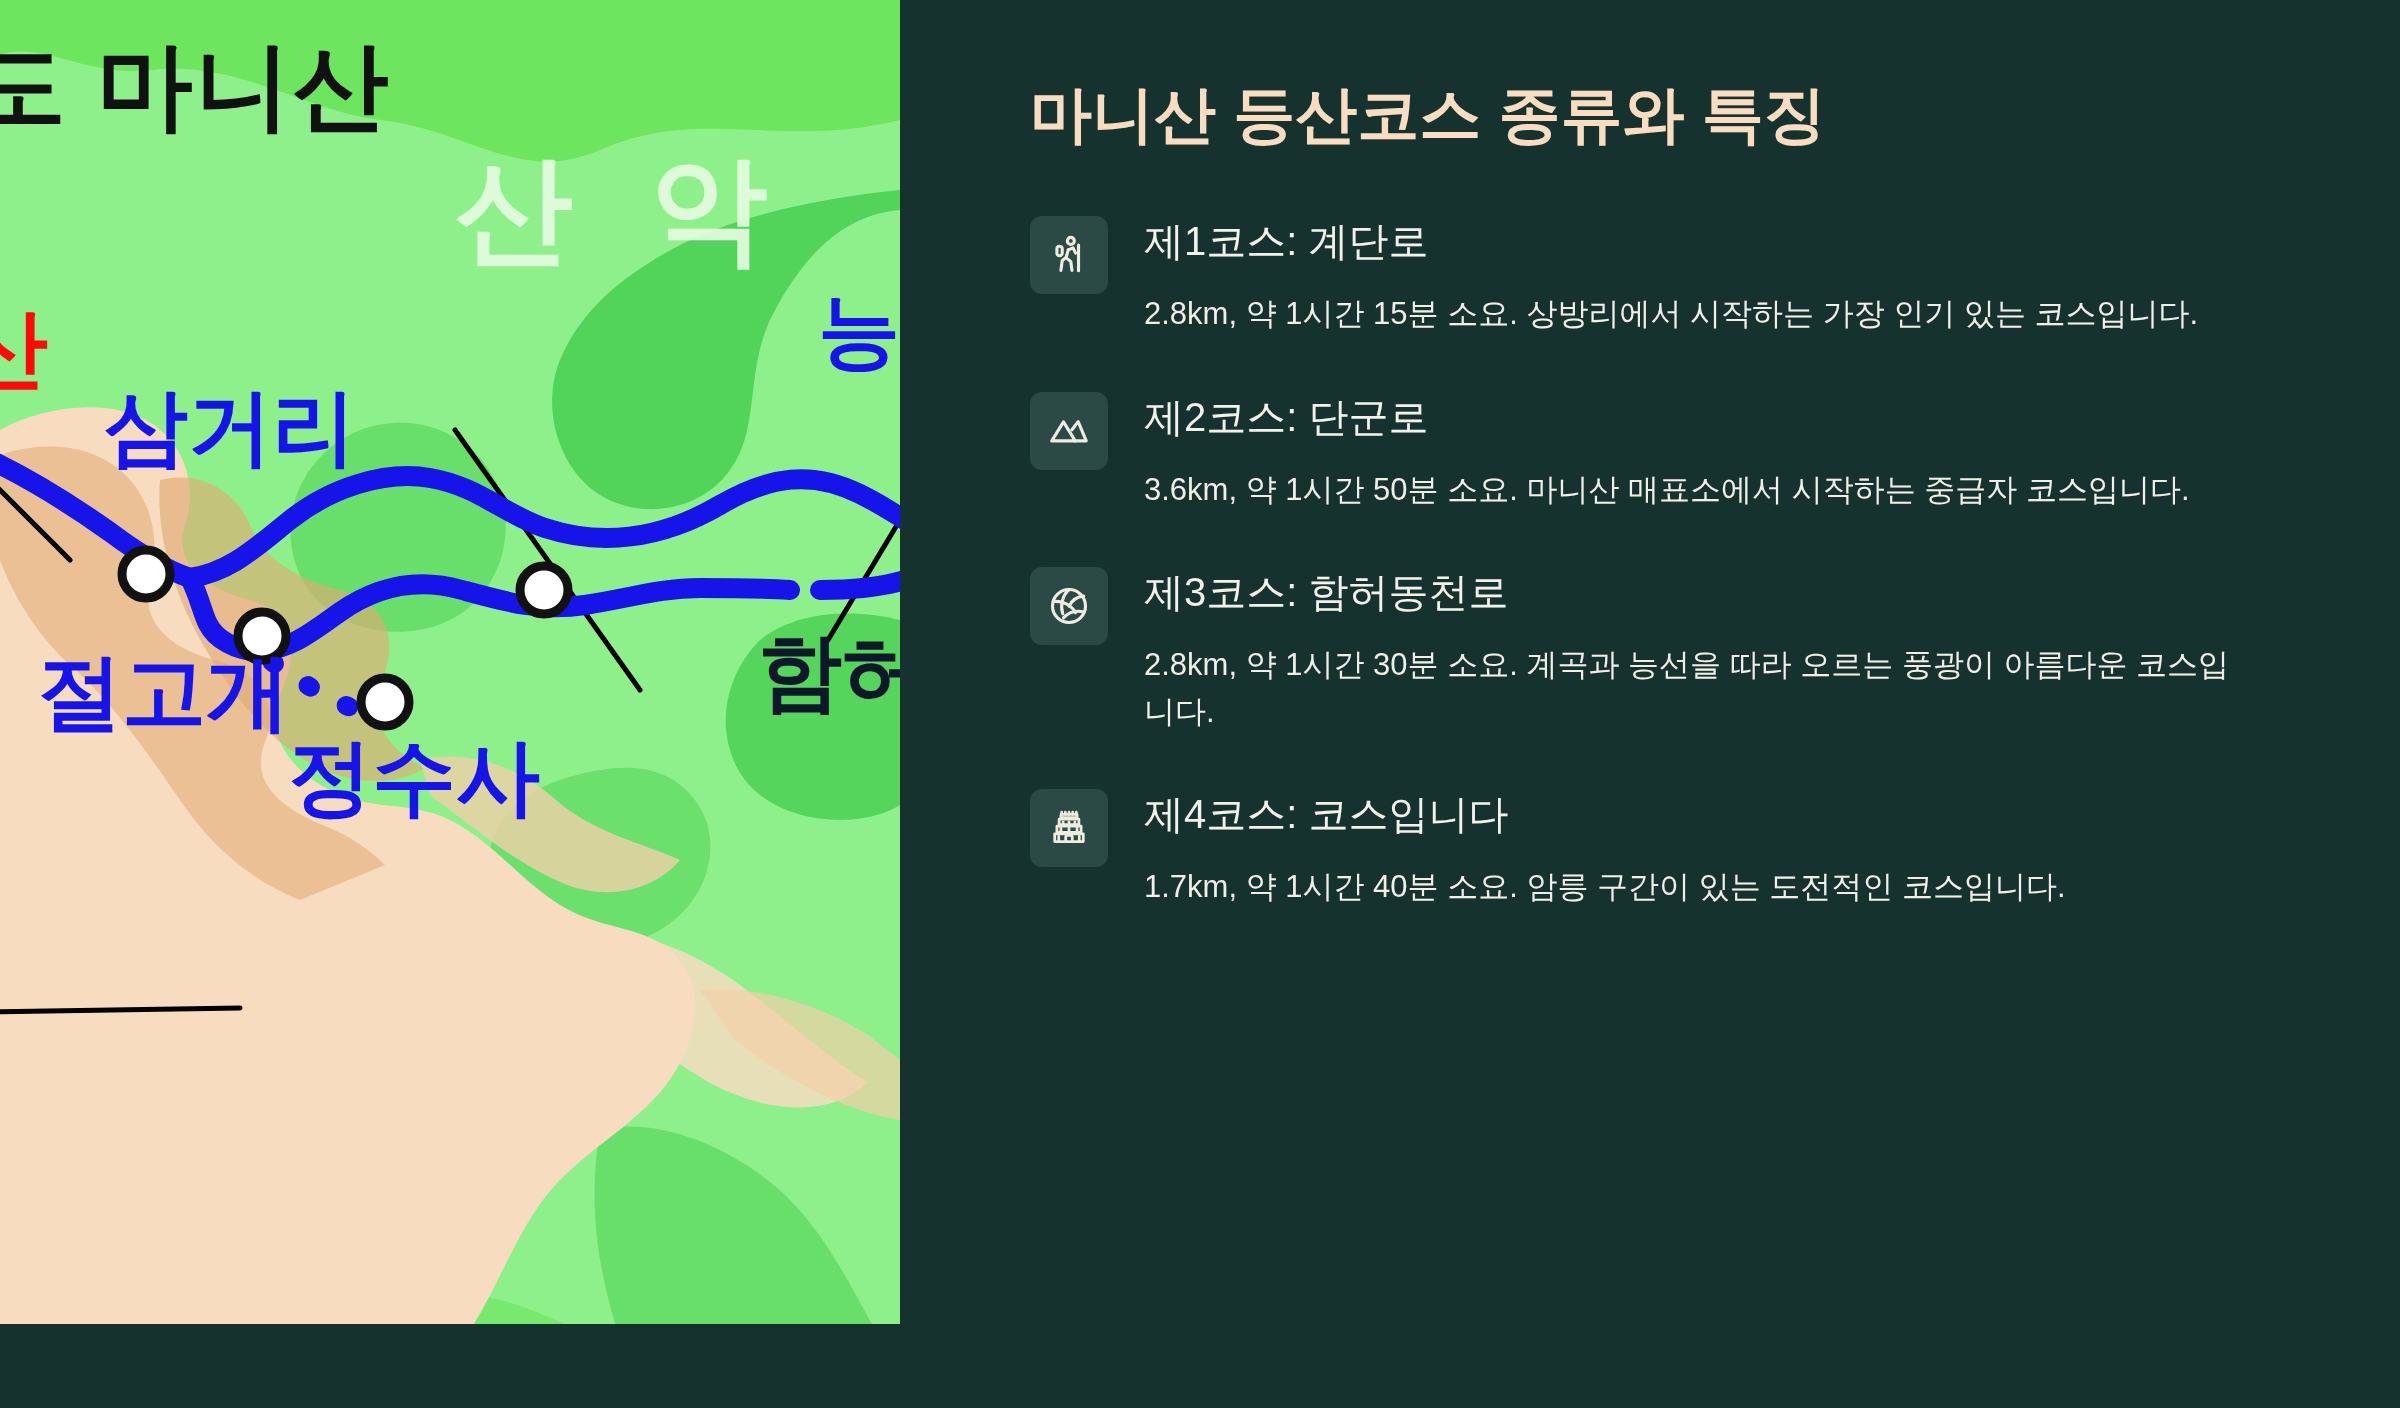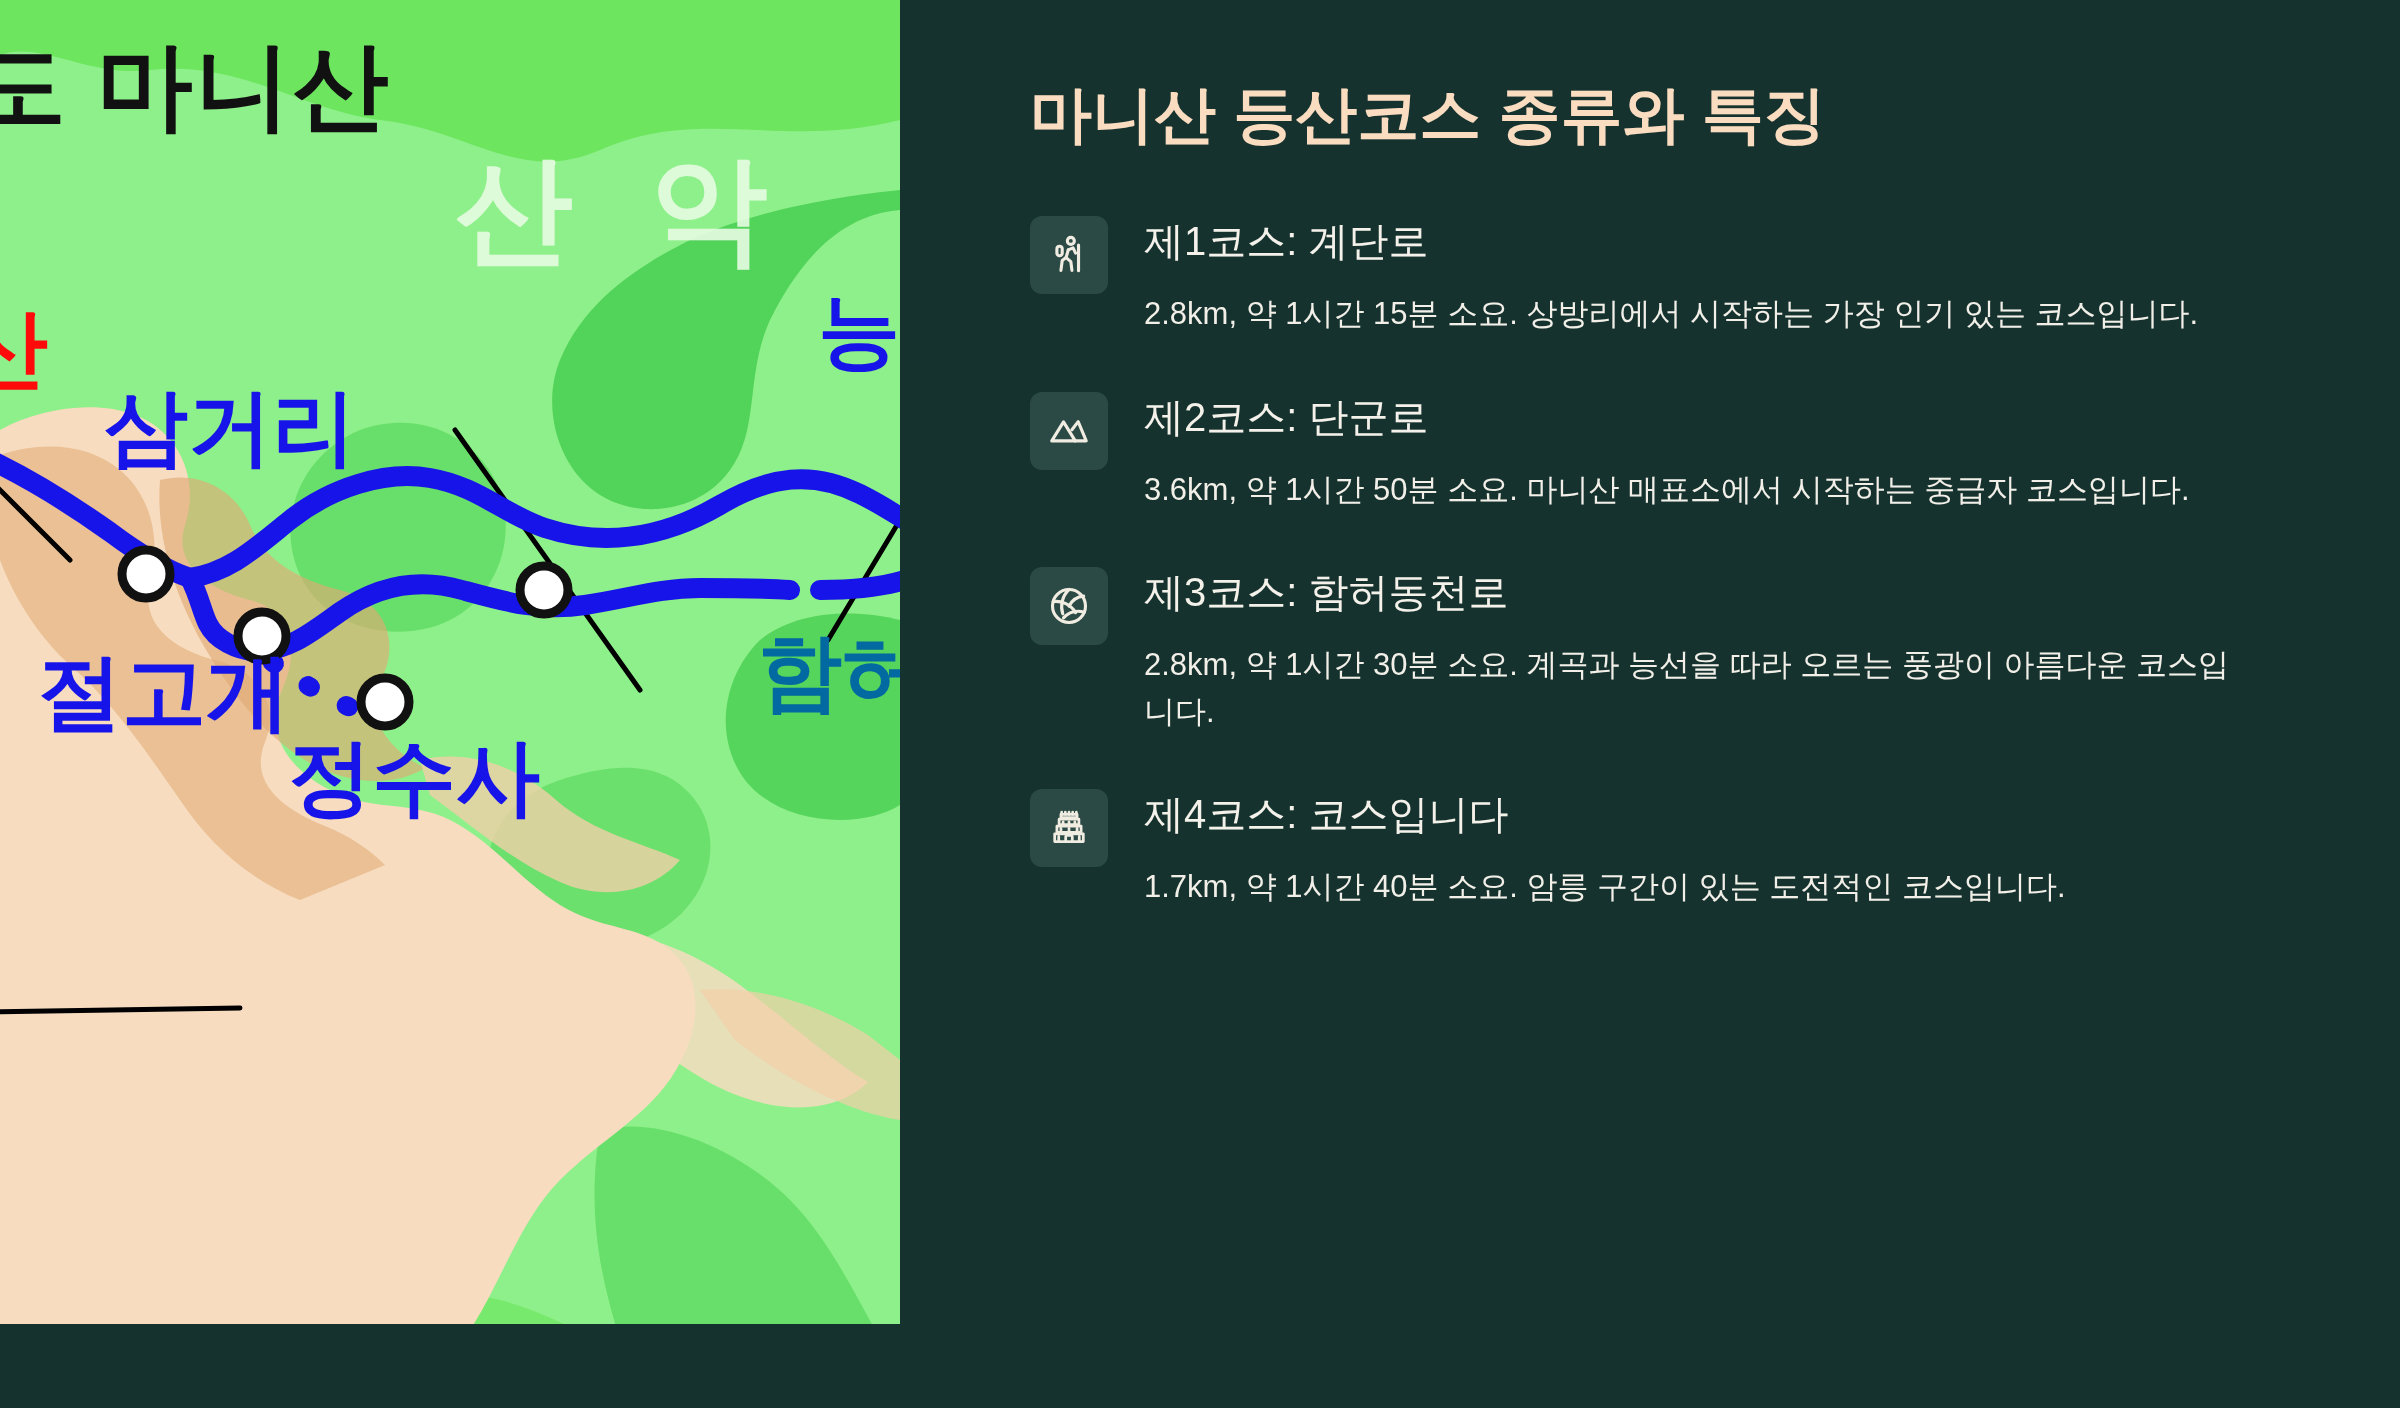--- a/index.html
+++ b/index.html
@@ -40,21 +40,21 @@
     line-height: 1;
     pointer-events: none;
   }
   .lbl-manisan    { left:-30px;  top:38px;   font-size:96px;  color:#111111; letter-spacing:2px; }
   .lbl-sanak      { left:455px;  top:150px;  font-size:118px; color:#e4fbe0; letter-spacing:22px; opacity:.92;}
   .lbl-neung      { left:818px;  top:290px;  font-size:82px;  color:#1614e8; }
   .lbl-san-red    { left:-38px;  top:305px;  font-size:86px;  color:#ff0a0a; }
   .lbl-samgeori   { left:60px;   top:385px;  font-size:84px;  color:#1614e8;margin-left:44px; }
   .lbl-jeolgogae  { left:38px;   top:650px;  font-size:84px;  color:#1614e8; }
   .lbl-jeongsusa  { left:288px;  top:735px;  font-size:84px;  color:#1614e8; }
-  .lbl-hamheo     { left:758px;  top:630px;  font-size:84px;  color:#0369a1; }
+  .lbl-hamheo     { left:758px;  top:630px;  font-size:84px;  color:#0f172a; }
 
   
   .panel {
     position: relative;
     flex: 1 1 auto;
     height: 1408px;
     background: #16322e;
     box-sizing: border-box;
     padding: 78px 115px 4px 130px;
     overflow: hidden;

